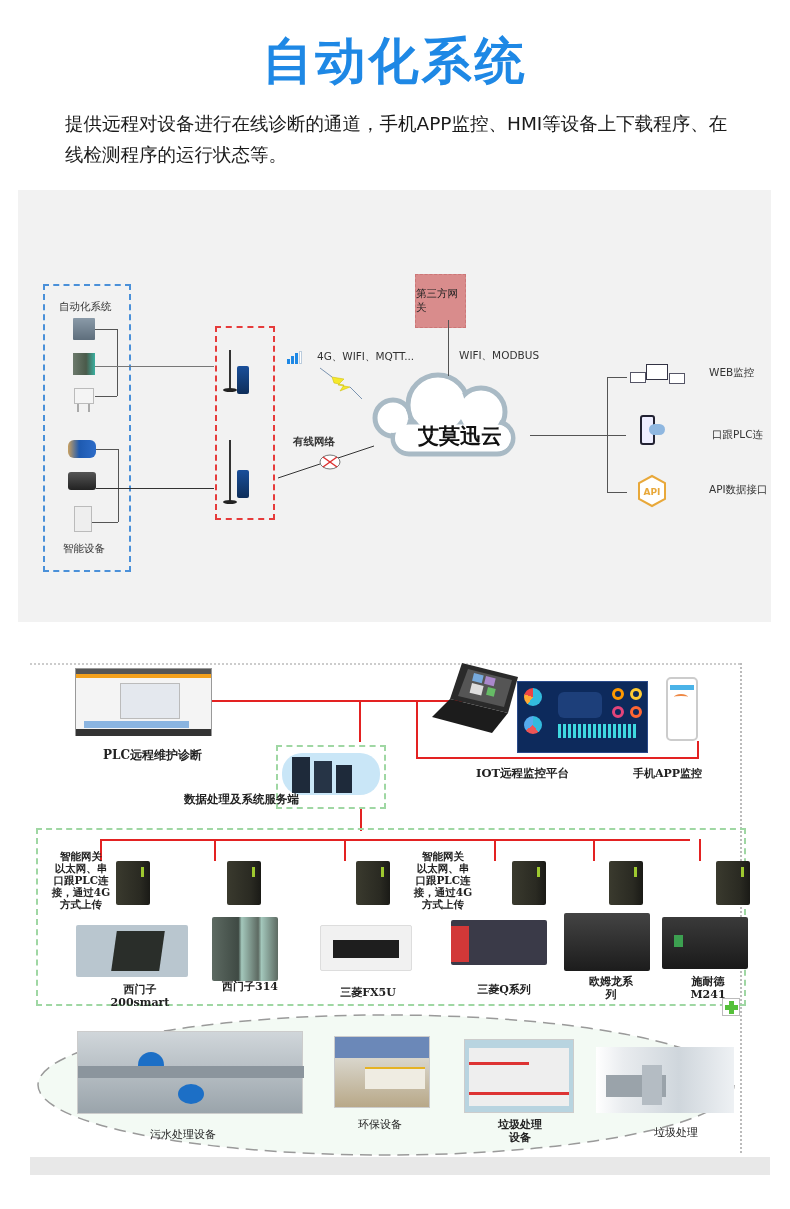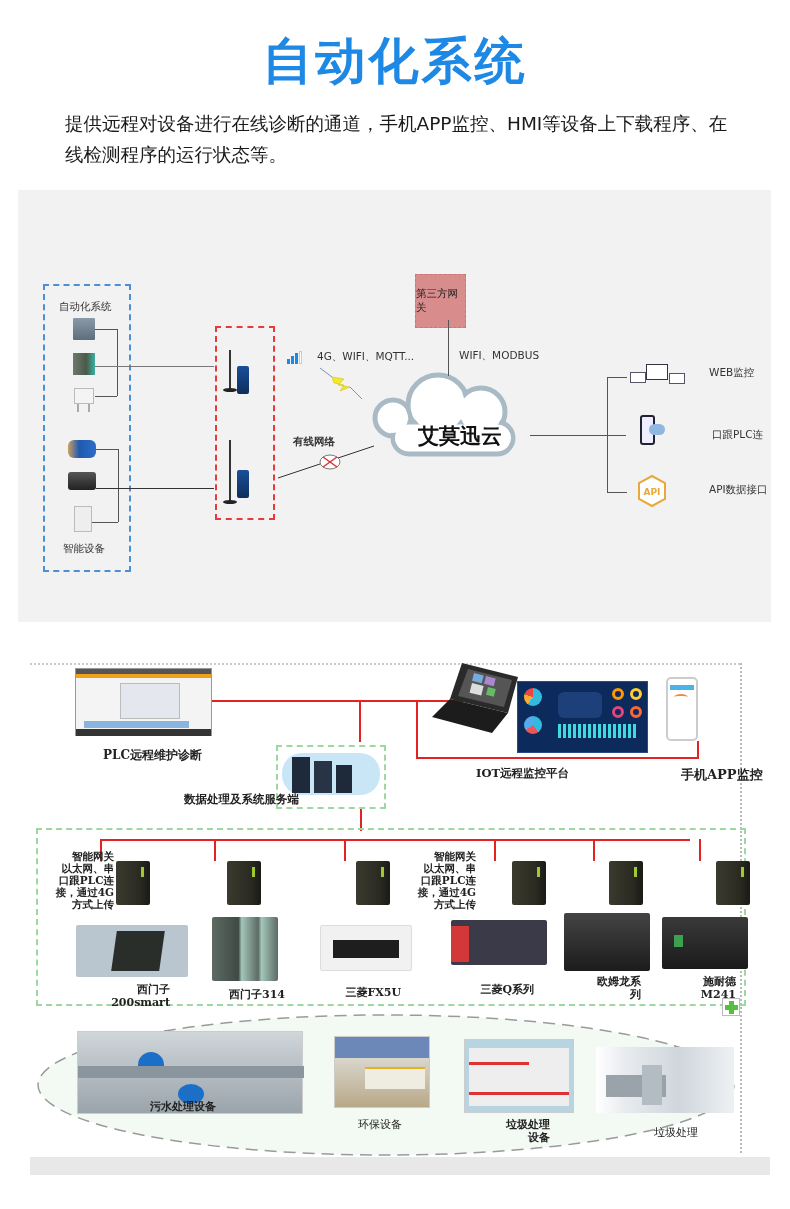--- a/index.html
+++ b/index.html
@@ -17,21 +17,21 @@
   .box-blue { border: 2px dashed #4a90d9; }
   .box-red { border: 2px dashed #e63b3b; }
   .line { background: #555; }
   #cloud-text { font-size: 21px; font-weight: bold; color: #111; }
   #third-gw { background: #d98c8c; border: 1px dashed #c77; display: flex; align-items: center; justify-content: center; font-size: 10.5px; color: #222; }
 
   
   #panel2 { left: 30px; top: 655px; width: 740px; height: 520px; background: #fff; }
   #panel2-bottom { left: 30px; top: 1157px; width: 740px; height: 18px; background: #e8e8e8; }
   .red { background: #e32222; }
-  .bold-label { font-family: "DejaVu Serif", "Liberation Serif", serif; font-weight: bold; font-size: 11px; color: #222; text-align: right; }
+  .bold-label { font-family: "DejaVu Serif", "Liberation Serif", serif; font-weight: bold; font-size: 11px; color: #222; text-align: center; }
   .gw-box { width: 34px; height: 44px; background: linear-gradient(90deg, #3a3a2e 0%, #2a2a22 70%, #1a1a16 100%); border-radius: 2px; }
   .gw-box::after { content: ""; position: absolute; right: 6px; top: 6px; width: 3px; height: 10px; background: #9ec930; }
   .plc { border-radius: 2px; }
   .equip { border: 1px solid #ccc; }
   .dash-green { border: 2px dashed #9fd7a3; }
 </style>
 </head>
 <body>
 
 <div id="title" class="abs">自动化系统</div>
@@ -179,21 +179,21 @@
     <div style="position:absolute;left:6px;top:34px;width:18px;height:18px;border-radius:50%;background:conic-gradient(#3bd 0 40%,#e55 40% 65%,#5ae 65%);"></div>
     <div style="position:absolute;left:40px;top:42px;width:80px;height:14px;background:repeating-linear-gradient(90deg,#3fd9e0 0 3px,transparent 3px 5px);"></div>
   </div>
 
   <div class="abs" style="left:636px;top:22px;width:32px;height:64px;background:#fff;border:2px solid #ccc;border-radius:5px;">
     <div style="position:absolute;left:2px;top:6px;width:24px;height:5px;background:#4ab3e8;"></div>
     <div style="position:absolute;left:6px;top:15px;width:14px;height:6px;border-top:2px solid #e84;border-radius:50%;"></div>
   </div>
 
   <div class="abs bold-label" style="left:446px;top:111px;font-size:11.5px;">IOT远程监控平台</div>
-  <div class="abs bold-label" style="left:603px;top:111px;font-size:13px;margin-left:48px;">手机APP监控</div>
+  <div class="abs bold-label" style="left:603px;top:111px;font-size:11px;">手机APP监控</div>
 
   <div class="abs dash-green" style="left:246px;top:90px;width:110px;height:64px;background:#fff;">
     <div style="position:absolute;left:4px;top:6px;width:98px;height:42px;background:#c9e6f7;border-radius:20px;"></div>
     <div style="position:absolute;left:14px;top:10px;width:18px;height:36px;background:#1e2a3a;"></div>
     <div style="position:absolute;left:36px;top:14px;width:18px;height:32px;background:#263446;"></div>
     <div style="position:absolute;left:58px;top:18px;width:16px;height:28px;background:#1e2a3a;"></div>
   </div>
   <div class="abs bold-label" style="left:154px;top:137px;font-size:11.5px;">数据处理及系统服务端</div>
   <div class="abs red" style="left:330px;top:154px;width:2px;height:22px;"></div>
 
@@ -235,21 +235,21 @@
   <div class="abs plc" style="left:421px;top:265px;width:96px;height:45px;background:#3a3a48;">
     <div style="position:absolute;left:0;top:6px;width:18px;height:36px;background:#d23838;"></div>
   </div>
   <div class="abs plc" style="left:534px;top:258px;width:86px;height:58px;background:linear-gradient(#444,#1c1c1c);"></div>
   <div class="abs plc" style="left:632px;top:262px;width:86px;height:52px;background:linear-gradient(#3a3a3a,#1a1a1a);">
     <div style="position:absolute;left:12px;top:18px;width:9px;height:12px;background:#3ca050;"></div>
   </div>
 
   <div class="abs bold-label" style="left:80px;top:328px;width:60px;line-height:13px;white-space:pre-line;">西门子
 200smart</div>
-  <div class="abs bold-label" style="left:185px;top:332px;width:70px;">西门子314</div>
+  <div class="abs bold-label" style="left:185px;top:324px;width:70px;">西门子314</div>
   <div class="abs bold-label" style="left:305px;top:330px;width:66px;">三菱FX5U</div>
   <div class="abs bold-label" style="left:444px;top:327px;width:60px;">三菱Q系列</div>
   <div class="abs bold-label" style="left:551px;top:320px;width:60px;line-height:13px;white-space:pre-line;">欧姆龙系
 列</div>
   <div class="abs bold-label" style="left:650px;top:320px;width:56px;line-height:13px;white-space:pre-line;">施耐德
 M241</div>
 
   <div class="abs" style="left:692px;top:343px;width:18px;height:18px;background:#fff;border:1px solid #bbb;">
     <div style="position:absolute;left:6px;top:2px;width:5px;height:13px;background:#55c03a;"></div>
     <div style="position:absolute;left:2px;top:6px;width:13px;height:5px;background:#55c03a;"></div>
@@ -270,19 +270,19 @@
   <div class="abs equip" style="left:434px;top:384px;width:110px;height:74px;background:#b8d4e0;">
     <div style="position:absolute;left:4px;top:8px;width:100px;height:58px;background:#eee;"></div>
     <div style="position:absolute;left:4px;top:22px;width:60px;height:3px;background:#d33;"></div>
     <div style="position:absolute;left:4px;top:52px;width:100px;height:3px;background:#d33;"></div>
   </div>
   <div class="abs" style="left:566px;top:392px;width:138px;height:66px;background:linear-gradient(90deg,#fff,#e9ecef 20%,#cfd6dc 60%,#eef1f4);">
     <div style="position:absolute;left:10px;top:28px;width:60px;height:22px;background:#9aa3aa;"></div>
     <div style="position:absolute;left:46px;top:18px;width:20px;height:40px;background:#b4bcc3;"></div>
   </div>
 
-  <div class="abs bold-label" style="left:120px;top:444px;font-family:'DejaVu Sans',sans-serif;font-weight:bold;">污水处理设备</div>
+  <div class="abs bold-label" style="left:120px;top:472px;font-family:'DejaVu Sans',sans-serif;font-weight:normal;">污水处理设备</div>
   <div class="abs bold-label" style="left:328px;top:462px;font-family:'DejaVu Sans',sans-serif;font-weight:normal;">环保设备</div>
   <div class="abs bold-label" style="left:460px;top:463px;width:60px;line-height:13px;white-space:pre-line;font-family:'DejaVu Sans',sans-serif;font-weight:bold;">垃圾处理
 设备</div>
   <div class="abs bold-label" style="left:624px;top:470px;font-family:'DejaVu Sans',sans-serif;font-weight:normal;">垃圾处理</div>
 </div>
 <div id="panel2-bottom" class="abs"></div>
 
 </body></html>

